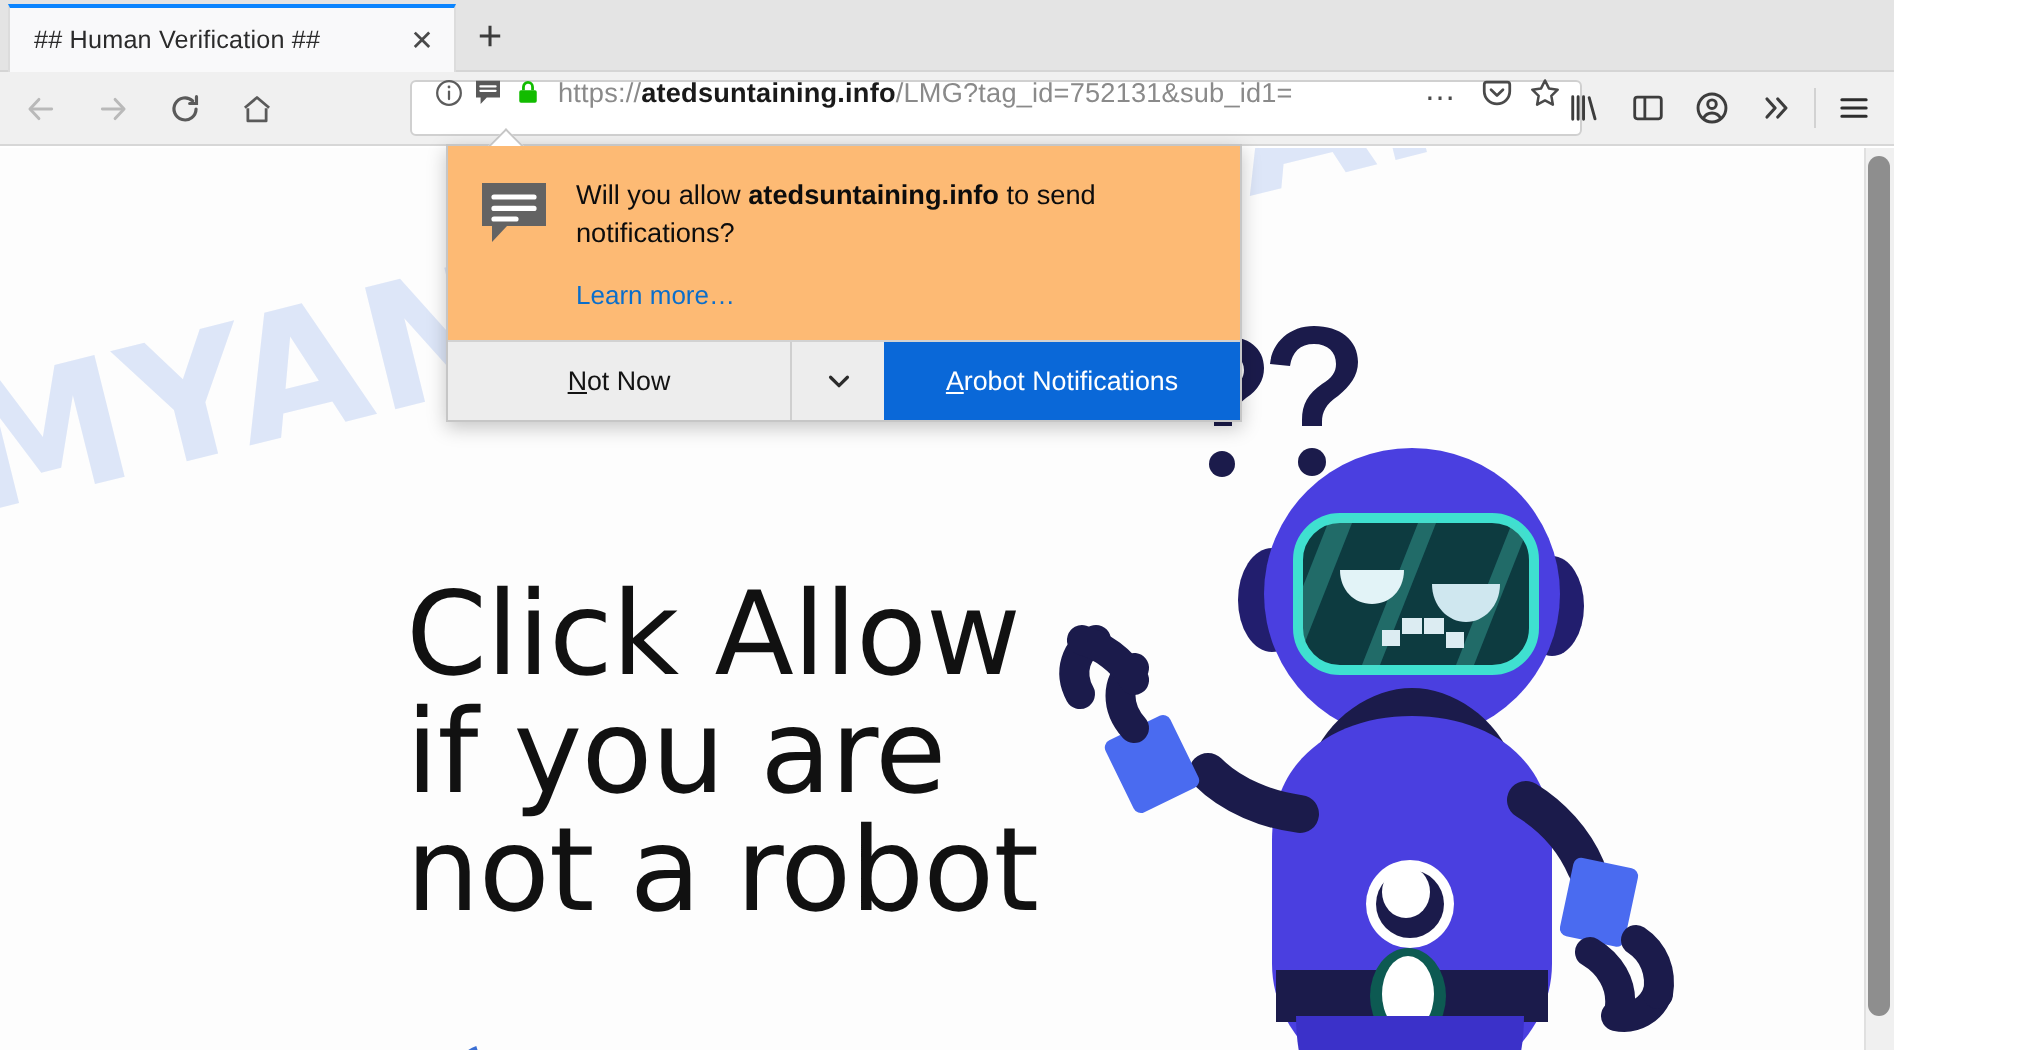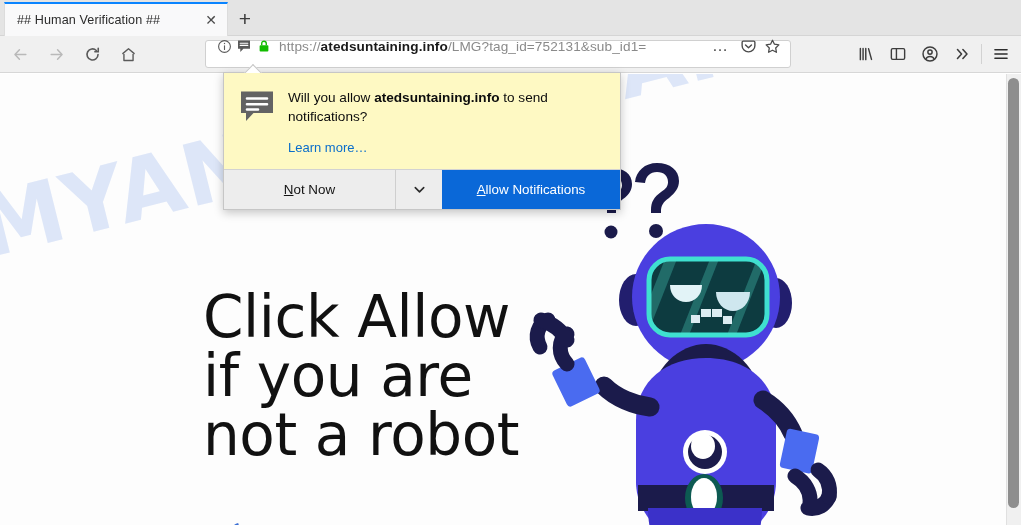--- a/index.html
+++ b/index.html
@@ -2,21 +2,21 @@
 <html><head>
 <meta charset="utf-8">
 <style>
   * { box-sizing: border-box; margin: 0; padding: 0; }
   html, body {
     width: 1021px; height: 525px;
     overflow: hidden;
     font-family: "Liberation Sans", sans-serif;
     background: #fff;
   }
-  #app { position: relative; width: 1021px; height: 525px; overflow: hidden; }
+  #app { position: relative; width: 947px; height: 525px; overflow: hidden; }
 
   
   .tabstrip {
     position: absolute; left: 0; top: 0; width: 1021px; height: 36px;
     background: #e4e4e4;
     border-bottom: 1px solid #d5d5d5;
   }
   .tab {
     position: absolute; left: 4px; top: 2px; width: 224px; height: 34px;
     background: #f9f9fa;
@@ -114,21 +114,21 @@
     width: 74px; text-align: center;
   }
   .captcha-mark { width: 42px; height: 42px; margin: 0 auto; position: relative; }
 
   .robot { position: absolute; left: 505px; top: 78px; width: 340px; height: 425px; }
   .robot svg { display: block; }
 
   
   .doorhanger {
     position: absolute; left: 223px; top: 72px; width: 398px;
-    background: #fef9c3;
+    background: #fdba74;
     border: 1px solid #c6c6c6;
     box-shadow: 0 3px 9px rgba(0,0,0,.22);
     z-index: 40;
   }
   .dh-notch {
     position: absolute; left: 20px; top: -9px; width: 18px; height: 9px;
     overflow: hidden;
   }
   .dh-notch::after {
     content: ""; position: absolute; left: 2px; top: 3px;
@@ -384,18 +384,18 @@
           <u>N</u>
           <span>ot Now</span>
         </div>
       <div class="dh-caret">
         <svg width="15" height="15" viewBox="0 0 16 16" fill="none" stroke="#2b2b2b" stroke-width="1.7" stroke-linecap="round" stroke-linejoin="round">
             <path d="M3.5 6l4.5 4.5L12.5 6"></path>
           </svg>
       </div>
       <div class="dh-primary">
           <u>A</u>
-          <span>llow Notifications</span>
+          <span>robot Notifications</span>
         </div>
     </div>
   </div>
 
 </div>
 
 </body></html>

